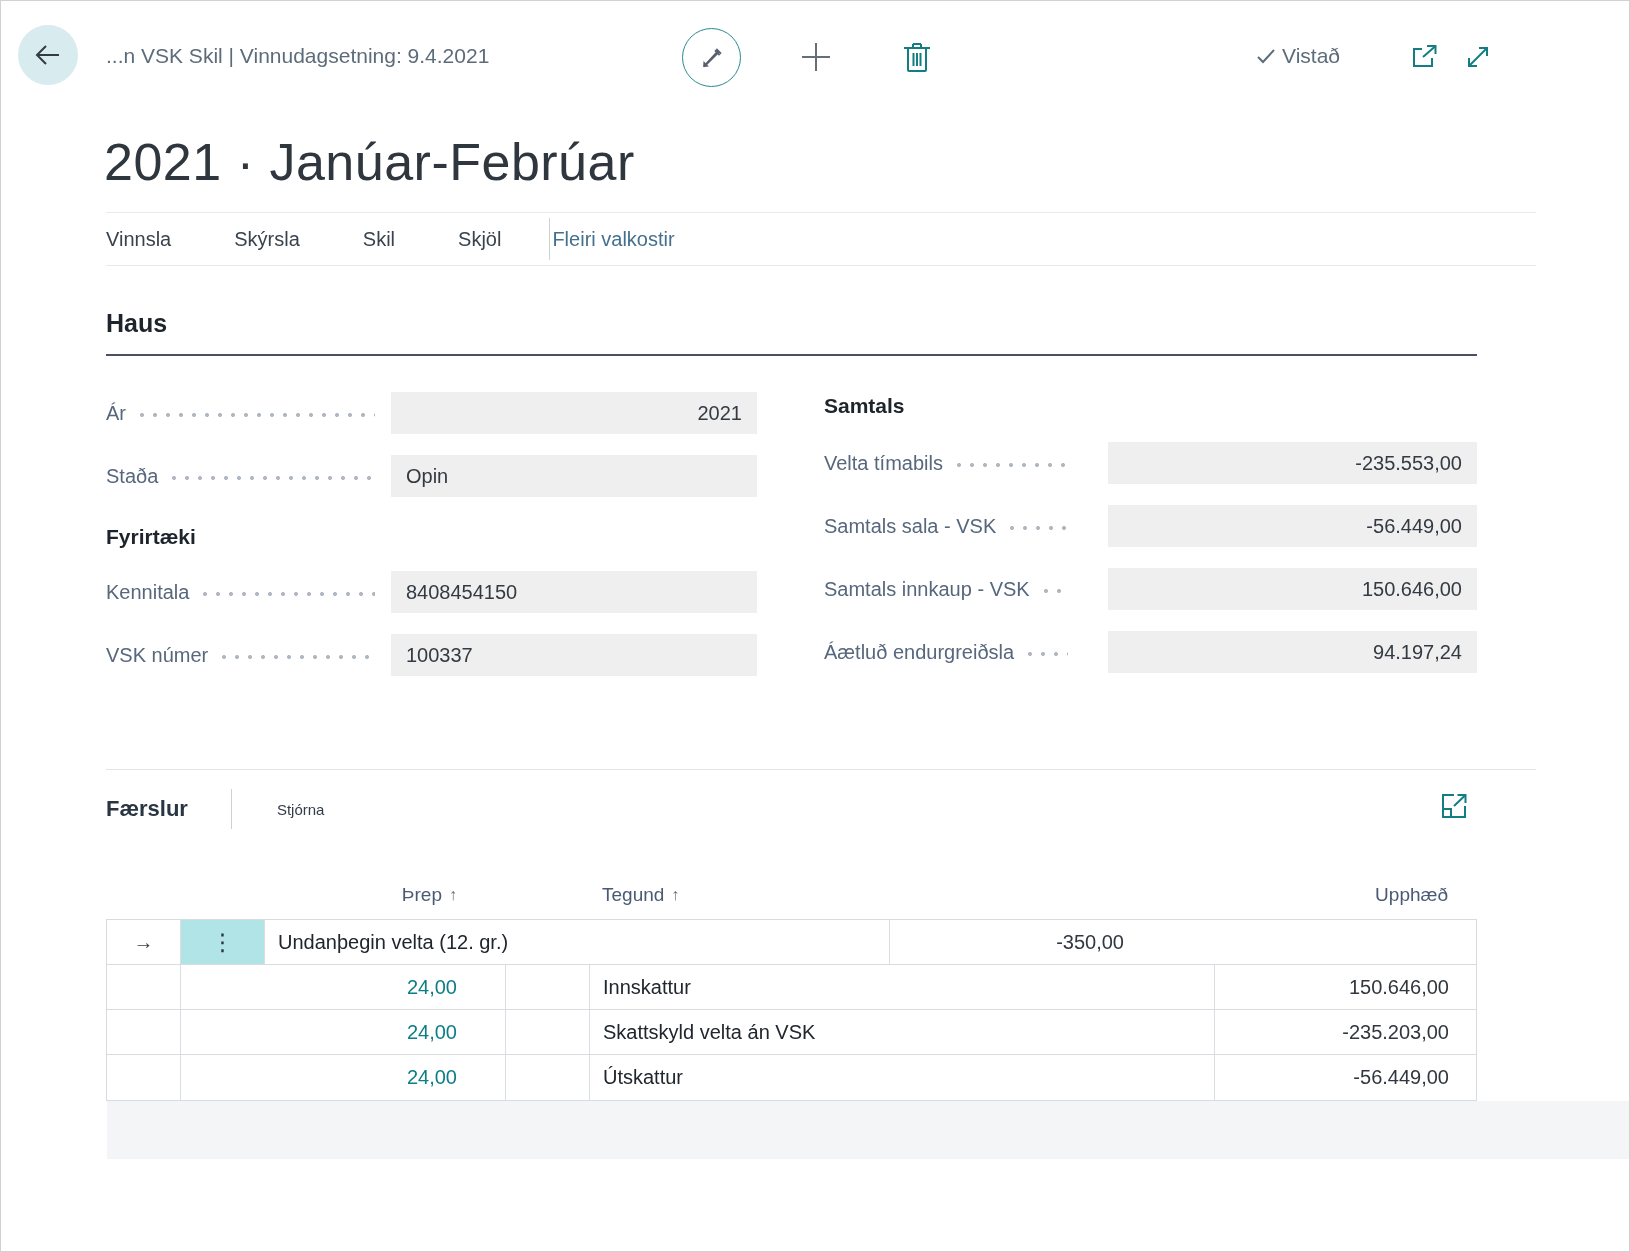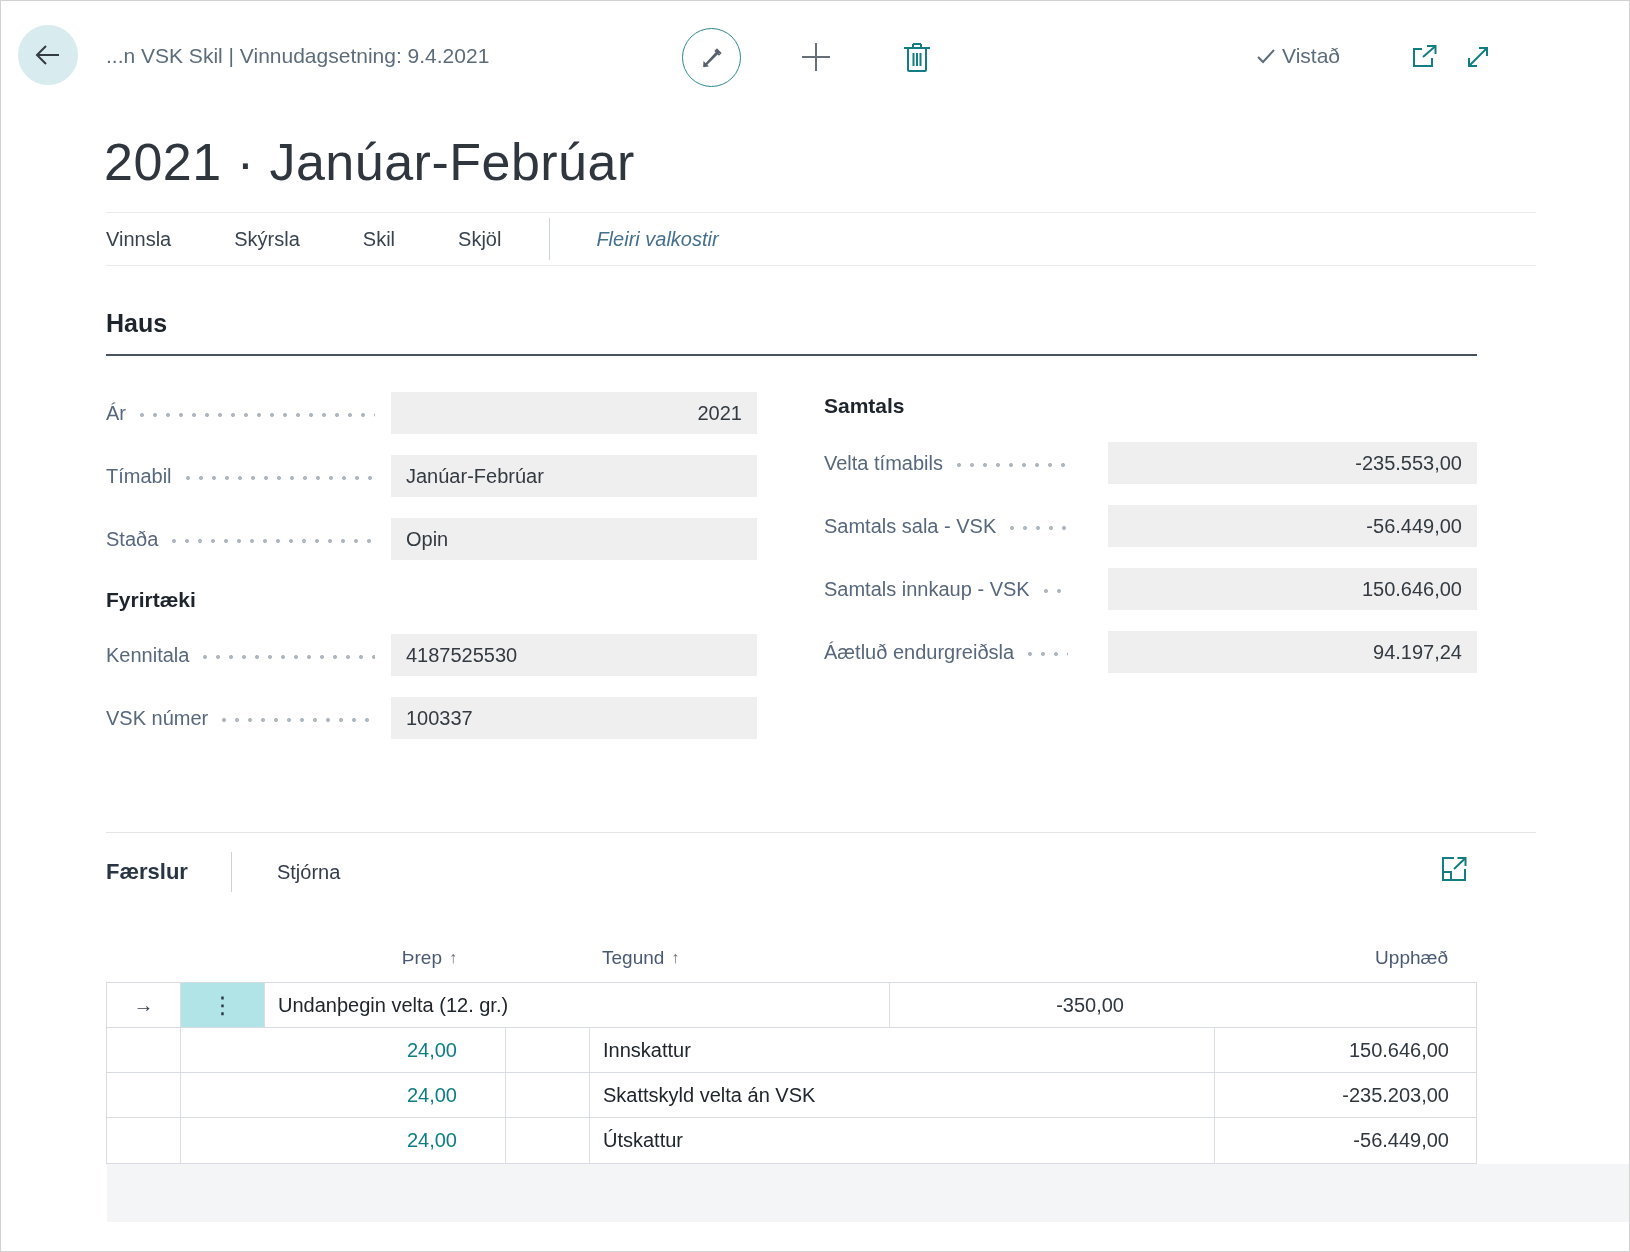--- a/index.html
+++ b/index.html
@@ -44,21 +44,21 @@
   }
 
   
   .actionbar {
     margin-left: 105px; width: 1430px; height: 54px;
     border-top: 1px solid #eaeaea; border-bottom: 1px solid #eaeaea;
     display: flex; align-items: center; font-size: 20px; color: #39434e;
   }
   .actionbar .menu-item { margin-right: 63px; cursor: pointer; }
   .actionbar .vdiv { width: 1px; height: 42px; background: #ccd4db; margin: 0 2px 0 -15px; }
-  .actionbar .more { margin-left: 44px; color: #44708e; cursor: pointer; font-style: italic; }
+  .actionbar .more { color: #44708e; cursor: pointer; }
 
   
   .haus-title { margin: 43px 0 16px 105px; font-size: 25px; font-weight: 700; color: #1d242c; }
   .haus-rule { margin-left: 105px; width: 1371px; border-bottom: 2px solid #48525f; margin-top: 8px; }
   .fields-wrap { margin-left: 105px; margin-top: 36px; display: flex; width: 1371px; }
   .col-left { width: 651px; }
   .col-right { width: 653px; margin-left: 67px; }
   .frow { display: flex; align-items: center; height: 42px; margin-bottom: 21px; }
   .labelwrap { display: flex; align-items: center; flex: 1; min-width: 0; }
   .flabel { font-size: 20px; color: #57677c; white-space: nowrap; }
@@ -78,21 +78,21 @@
   .subhead.samtals { margin: 2px 0 24px 0; }
 
   
   .faerslur-bar {
     margin-left: 105px; margin-top: 72px; width: 1430px;
     border-top: 1px solid #e5e5e5; padding-top: 19px;
     display: flex; align-items: center; height: 60px;
   }
   .faerslur-title { font-size: 22px; font-weight: 700; color: #2a3544; cursor: pointer; }
   .faerslur-bar .vdiv { width: 1px; height: 40px; background: #ccd2d8; margin: 0 45px 0 43px; }
-  .stjorna { font-size: 20px; color: #333d49; cursor: pointer; text-align: center; }
+  .stjorna { font-size: 15px; color: #333d49; cursor: pointer; text-align: center; }
   .faerslur-spacer { flex: 1; }
   .focus-btn { color: #127d82; cursor: pointer; margin-right: 68px; margin-top: -6px; }
 
   
   .tbl { margin-left: 105px; width: 1371px; margin-top: 0; font-size: 20px; }
   .thead { display: flex; height: 90px; align-items: flex-end; padding-bottom: 13px;
            color: #4a5a74; font-size: 19px; }
   .sort-arrow { color: #6a7280; font-size: 16px; margin-left: 7px; }
   .c-marker { width: 74px; flex: 0 0 auto; }
   .c-threp  { width: 325px; flex: 0 0 auto; display:flex; justify-content:flex-end; align-items:center; padding-right: 48px; }
@@ -208,41 +208,34 @@
   <div class="col-left">
     <div class="frow">
       <div class="labelwrap">
         <span class="flabel">Ár</span>
         <span class="dots"></span>
       </div>
       <div class="fbox right">2021</div>
     </div>
     <div class="frow">
       <div class="labelwrap">
-        <span class="flabel">Tímabil</span>
-        <span class="dots"></span>
-      </div>
-      <div class="fbox">Janúar-Febrúar</div>
-    </div>
-    <div class="frow">
-      <div class="labelwrap">
         <span class="flabel">Staða</span>
         <span class="dots"></span>
       </div>
       <div class="fbox">Opin</div>
     </div>
 
     <h3 class="subhead fyrirtaeki">Fyrirtæki</h3>
 
     <div class="frow">
       <div class="labelwrap">
         <span class="flabel">Kennitala</span>
         <span class="dots"></span>
       </div>
-      <div class="fbox">4187525530</div>
+      <div class="fbox">8408454150</div>
     </div>
     <div class="frow">
       <div class="labelwrap">
         <span class="flabel">VSK númer</span>
         <span class="dots"></span>
       </div>
       <div class="fbox">100337</div>
     </div>
   </div>
 

